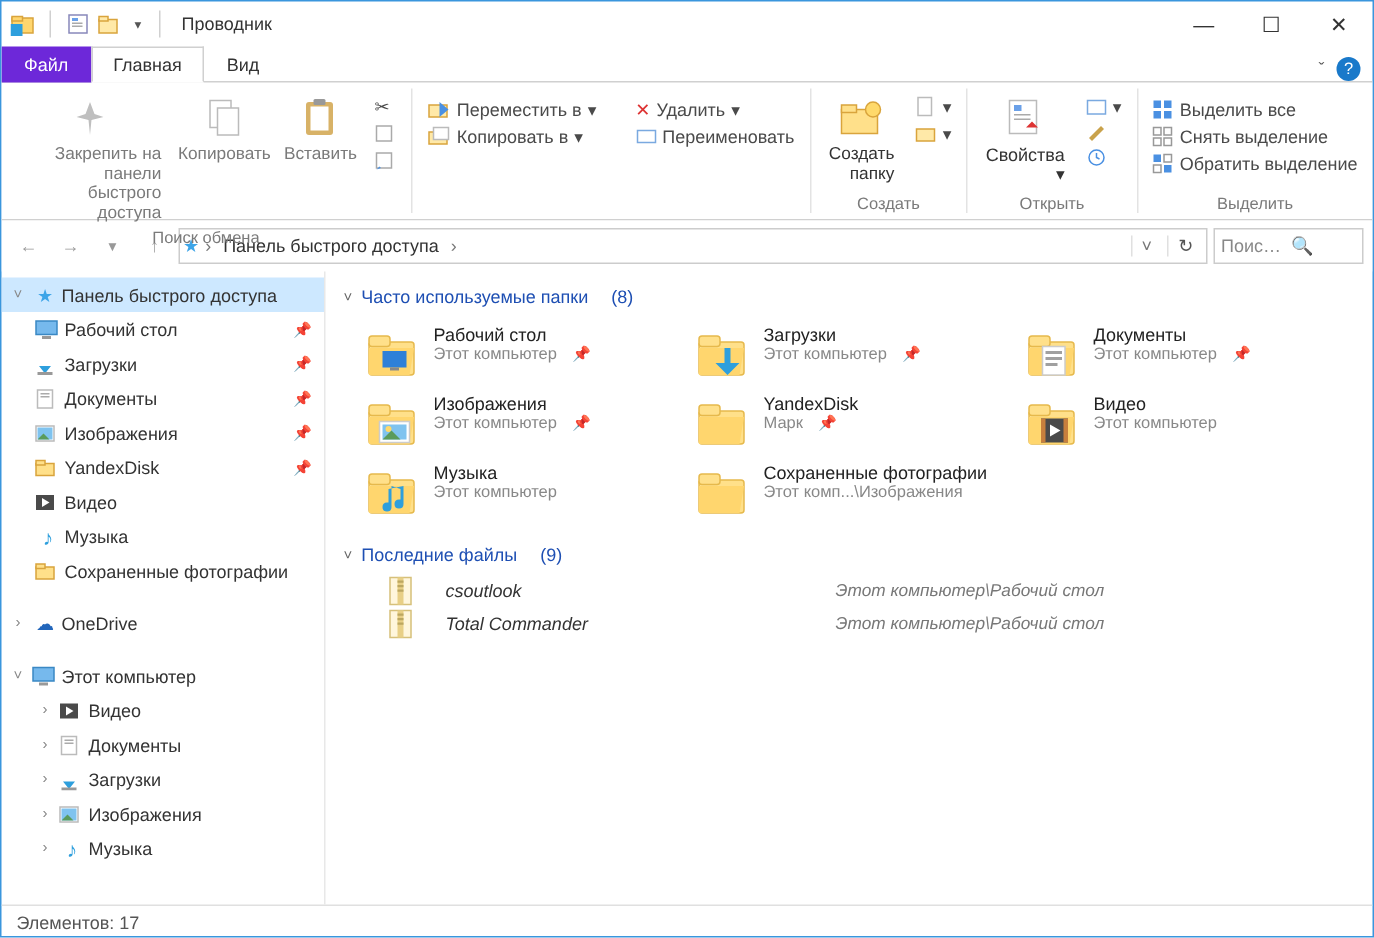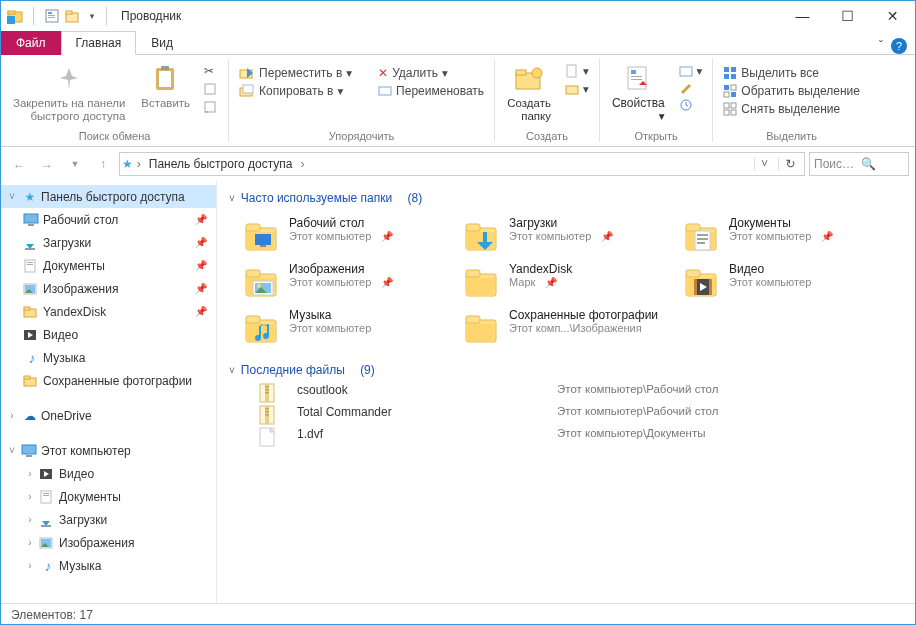--- a/index.html
+++ b/index.html
@@ -6,21 +6,21 @@
 body { background: #fff; color: #333; width: 916px; height: 625px; overflow: hidden; border: 1px solid #3a96dd; }
 .titlebar { height: 30px; display: flex; align-items: center; padding: 0 0 0 6px; }
 .titlebar .qat { display: flex; align-items: center; gap: 4px; }
 .titlebar .qat .ico { width: 16px; height: 16px; display: flex; align-items: center; justify-content: center; }
 .titlebar .sep { width: 1px; height: 18px; background: #d0d0d0; margin: 0 6px; }
 .titlebar .title { margin-left: 8px; color: #333; }
 .titlebar .win-controls { margin-left: auto; display: flex; }
 .titlebar .win-controls div { width: 45px; height: 30px; display: flex; align-items: center; justify-content: center; font-size: 14px; }
 .tabs { height: 24px; display: flex; align-items: flex-end; border-bottom: 1px solid #d0d0d0; position: relative; }
 .tab { padding: 4px 14px; border: 1px solid transparent; cursor: default; position: relative; top: 1px; }
-.tab.file { background: #be185d; color: #fff; }
+.tab.file { background: #6d28d9; color: #fff; }
 .tab.active { background: #fff; border-color: #d0d0d0; border-bottom-color: #fff; }
 .tabs .tab-right { margin-left: auto; display: flex; align-items: center; gap: 8px; padding-right: 8px; }
 .ribbon { height: 92px; background: #fff; display: flex; border-bottom: 1px solid #d0d0d0; }
 .rgroup { display: flex; flex-direction: column; padding: 2px 6px; position: relative; }
 .rgroup .body { flex: 1; display: flex; align-items: flex-start; gap: 4px; padding-top: 4px; }
 .rgroup .gtitle { text-align: center; color: #7a7a7a; font-size: 11px; padding: 2px 0; }
 .rsep { width: 1px; background: #e3e3e3; margin: 4px 0; }
 .bigbtn { display: flex; flex-direction: column; align-items: center; justify-content: flex-start; padding: 2px 6px; text-align: right; color: #7a7a7a; min-width: 56px; cursor: default; }
 .bigbtn .bicon { width: 32px; height: 32px; margin-bottom: 2px; display: flex; align-items: center; justify-content: center; }
 .bigbtn .lbl { line-height: 13px; font-size: 11.5px; }
@@ -43,21 +43,21 @@
 .content { flex: 1; overflow: auto; padding: 6px 0 0 0; }
 .grouphdr { display: flex; align-items: center; color: #1e4fb3; padding: 4px 12px; gap: 6px; cursor: default; }
 .grouphdr .chev { font-size: 10px; color: #666; }
 .folders { display: flex; flex-wrap: wrap; padding: 4px 6px 8px 20px; }
 .fitem { width: 220px; display: flex; gap: 8px; padding: 3px 4px; cursor: default; }
 .fitem .fico { width: 40px; height: 40px; display: flex; align-items: center; justify-content: center; position: relative; }
 .fitem .fname { font-size: 12px; color: #222; }
 .fitem .fsub { font-size: 11px; color: #888; display: flex; align-items: center; gap: 4px; }
 .fitem .pin { color: #999; font-size: 10px; }
 .files { padding: 2px 0 6px 20px; }
-.frow { display: flex; height: 22px; cursor: default; }
+.frow { display: flex; align-items: center; height: 22px; cursor: default; font-style: italic; }
 .frow .fic { width: 60px; display: flex; justify-content: center; }
 .frow .fn { width: 260px; }
 .frow .fp { color: #777; font-size: 11.5px; }
 .statusbar { height: 23px; border-top: 1px solid #e0e0e0; display: flex; align-items: center; padding: 0 10px; color: #555; }
 svg { display: block; }
 .folder-svg { width: 36px; height: 36px; }
 </style>
 </head>
 <body>
 
@@ -113,20 +113,29 @@
         <div class="bicon">
             <svg width="26" height="26">
               <path d="M13 2 L16 10 L22 12 L14 14 L13 24 L12 14 L4 12 L10 10 Z" fill="#bfbfbf"></path>
             </svg>
           </div>
         <div class="lbl" style="white-space:pre-line;">Закрепить на панели
 быстрого доступа</div>
       </div>
       <div class="bigbtn">
         <div class="bicon">
+            <svg width="28" height="28">
+              <rect x="4" y="2" width="14" height="18" fill="#fff" stroke="#bbb"></rect>
+              <rect x="9" y="7" width="14" height="18" fill="#fff" stroke="#bbb"></rect>
+            </svg>
+          </div>
+        <div class="lbl">Копировать</div>
+      </div>
+      <div class="bigbtn">
+        <div class="bicon">
             <svg width="26" height="28">
               <rect x="3" y="3" width="18" height="22" rx="2" fill="#d8b267"></rect>
               <rect x="6" y="6" width="12" height="16" fill="#fff"></rect>
               <rect x="8" y="1" width="8" height="4" rx="1" fill="#999"></rect>
             </svg>
           </div>
         <div class="lbl">Вставить</div>
       </div>
       <div class="smallcol" style="padding-top:2px;">
         <div class="smallbtn">
@@ -163,21 +172,20 @@
       <div class="smallcol" style="padding-top:4px;margin-left:14px;">
         <div class="smallbtn"><span style="color:#d33;">✕</span><span>Удалить</span> ▾</div>
         <div class="smallbtn">
             <svg width="14" height="12">
               <rect x="1" y="2" width="12" height="8" fill="#fff" stroke="#7aa9e0"></rect>
             </svg>
             <span>Переименовать</span>
           </div>
       </div>
     </div>
-    <div class="gtitle">Упорядочить</div>
   </div>
   <div class="rsep"></div>
   <div class="rgroup">
     <div class="body">
       <div class="bigbtn">
         <div class="bicon">
             <svg width="30" height="28">
               <rect x="2" y="8" width="24" height="16" fill="#ffe08a" stroke="#d9a43c"></rect>
               <rect x="2" y="5" width="10" height="5" fill="#ffe08a" stroke="#d9a43c"></rect>
               <circle cx="23" cy="8" r="5" fill="#ffd96a" stroke="#d9a43c"></circle>
@@ -239,35 +247,35 @@
             <svg width="14" height="14">
               <rect x="1" y="1" width="5" height="5" fill="#4a90e2"></rect>
               <rect x="8" y="1" width="5" height="5" fill="#4a90e2"></rect>
               <rect x="1" y="8" width="5" height="5" fill="#4a90e2"></rect>
               <rect x="8" y="8" width="5" height="5" fill="#4a90e2"></rect>
             </svg>
             <span>Выделить все</span>
           </div>
         <div class="smallbtn">
             <svg width="14" height="14">
+              <rect x="1" y="1" width="5" height="5" fill="none" stroke="#999"></rect>
+              <rect x="8" y="1" width="5" height="5" fill="none" stroke="#999"></rect>
+              <rect x="1" y="8" width="5" height="5" fill="none" stroke="#999"></rect>
+              <rect x="8" y="8" width="5" height="5" fill="none" stroke="#999"></rect>
+            </svg>
+            <span>Снять выделение</span>
+          </div>
+        <div class="smallbtn">
+            <svg width="14" height="14">
               <rect x="1" y="1" width="5" height="5" fill="#4a90e2"></rect>
               <rect x="8" y="1" width="5" height="5" fill="none" stroke="#999"></rect>
               <rect x="1" y="8" width="5" height="5" fill="none" stroke="#999"></rect>
               <rect x="8" y="8" width="5" height="5" fill="#4a90e2"></rect>
             </svg>
             <span>Обратить выделение</span>
-          </div>
-        <div class="smallbtn">
-            <svg width="14" height="14">
-              <rect x="1" y="1" width="5" height="5" fill="none" stroke="#999"></rect>
-              <rect x="8" y="1" width="5" height="5" fill="none" stroke="#999"></rect>
-              <rect x="1" y="8" width="5" height="5" fill="none" stroke="#999"></rect>
-              <rect x="8" y="8" width="5" height="5" fill="none" stroke="#999"></rect>
-            </svg>
-            <span>Снять выделение</span>
           </div>
       </div>
     </div>
     <div class="gtitle">Выделить</div>
   </div>
 </div>
 
 <div class="navbar">
   <div class="navbtn">←</div>
   <div class="navbtn">→</div>
@@ -584,29 +592,19 @@
               <rect x="1" y="1" width="14" height="18" fill="#fff6dc" stroke="#d6c07a"></rect>
               <rect x="6" y="1" width="4" height="18" fill="#e8cf86"></rect>
               <rect x="6" y="3" width="4" height="1.5" fill="#bca760"></rect>
               <rect x="6" y="6" width="4" height="1.5" fill="#bca760"></rect>
               <rect x="6" y="9" width="4" height="1.5" fill="#bca760"></rect>
             </svg>
           </div>
           <div class="fn">Total Commander</div>
           <div class="fp">Этот компьютер\Рабочий стол</div>
         </div>
-        <div class="frow">
-          <div class="fic">
-            <svg width="16" height="20">
-              <rect x="1" y="1" width="14" height="18" fill="#fff" stroke="#ccc"></rect>
-              <path d="M11 1 L15 5 L11 5 Z" fill="#eee" stroke="#ccc"></path>
-            </svg>
-          </div>
-          <div class="fn">1.dvf</div>
-          <div class="fp">Этот компьютер\Документы</div>
-        </div>
       </div>
   </div>
 </div>
 
 <div class="statusbar">
   <span>Элементов: 17</span>
 </div>
 
 </body></html>

